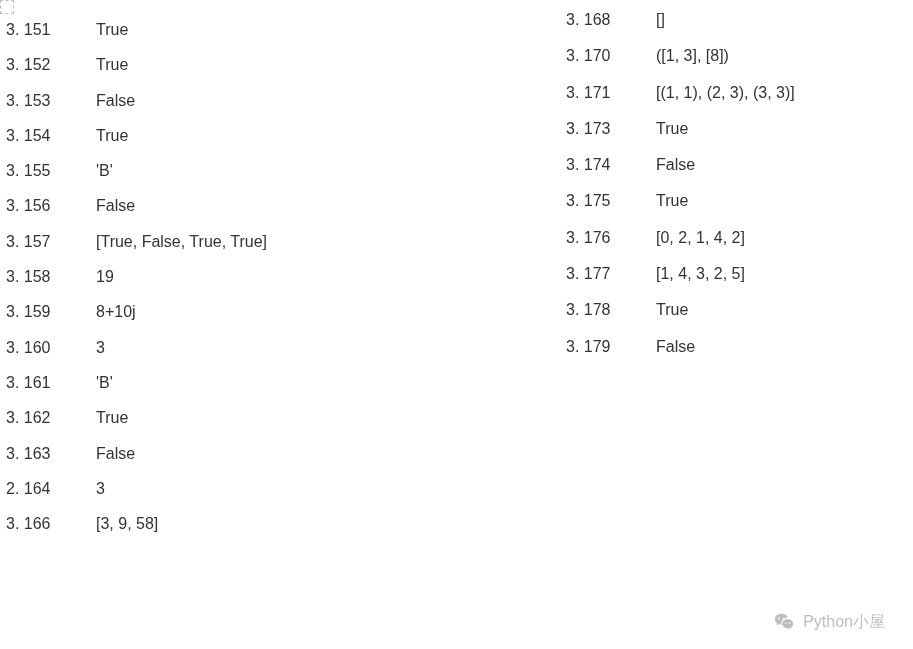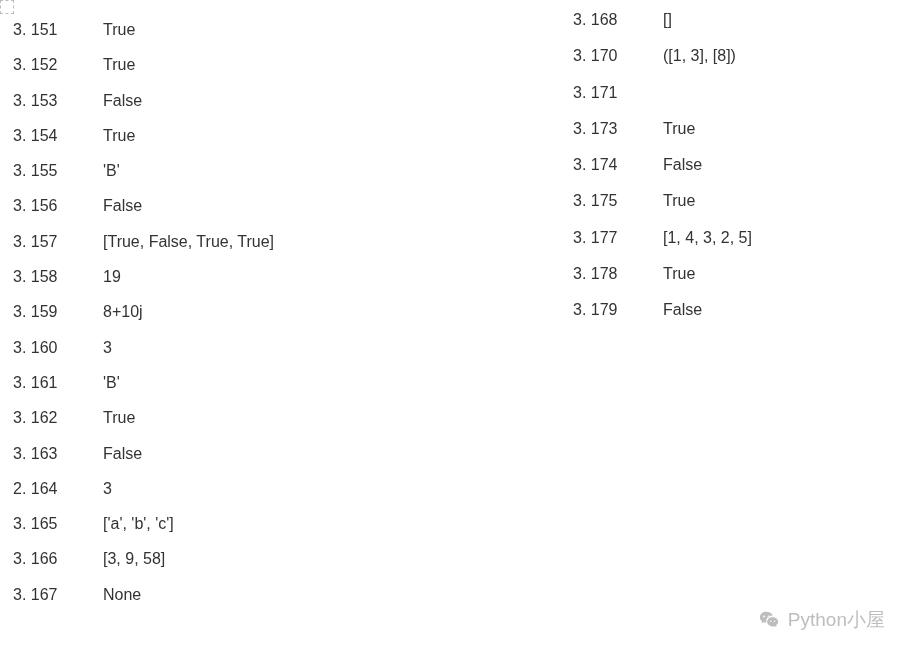--- a/index.html
+++ b/index.html
@@ -8,21 +8,21 @@
       height: 649px;
       background: #ffffff;
       font-family: "Segoe UI", "Microsoft YaHei", Arial, sans-serif;
       font-size: 16px;
       color: #333;
       position: relative;
       overflow: hidden;
     }
     .columns {
       display: flex;
-      padding: 10px 0 0 13px;
+      padding: 10px 0 0 6px;
     }
     .col {
       display: flex;
       flex-direction: column;
     }
     .col-left {
       width: 560px;
       padding-top: 10px;
     }
     .col-right {
@@ -56,21 +56,21 @@
       color: #888;
     }
     .wm-icon {
       width: 22px;
       height: 22px;
       display: inline-flex;
       align-items: center;
       justify-content: center;
     }
     .wm-text {
-      font-size: 19px;
+      font-size: 16px;
       color: #888;
       font-family: "Microsoft YaHei", sans-serif;
     }
     .corner-mark {
       position: absolute;
       left: 0px;
       top: 0px;
       width: 14px;
       height: 14px;
       border: 1px dashed #bbb;
@@ -134,56 +134,53 @@
       </div>
     <div class="row">
         <span class="num">3. 163</span>
         <span class="val">False</span>
       </div>
     <div class="row">
         <span class="num">2. 164</span>
         <span class="val">3</span>
       </div>
     <div class="row">
-        <span class="num">3. 165</span>
-        <span class="val">['a', 'b', 'c']</span>
-      </div>
-    <div class="row">
         <span class="num">3. 166</span>
         <span class="val">[3, 9, 58]</span>
       </div>
-    <div class="row">
-        <span class="num">3. 167</span>
-        <span class="val">None</span>
-      </div>
   </div>
 
   <div class="col col-right">
     <div class="row">
         <span class="num">3. 168</span>
         <span class="val">[]</span>
       </div>
     <div class="row">
         <span class="num">3. 170</span>
         <span class="val">([1, 3], [8])</span>
       </div>
     <div class="row">
         <span class="num">3. 171</span>
+        <span class="val">[(1, 1), (2, 3), (3, 3)]</span>
       </div>
     <div class="row">
         <span class="num">3. 173</span>
         <span class="val">True</span>
       </div>
     <div class="row">
         <span class="num">3. 174</span>
         <span class="val">False</span>
       </div>
     <div class="row">
         <span class="num">3. 175</span>
         <span class="val">True</span>
+      </div>
+    <div class="row">
+        <span class="num">3. 176</span>
+        <span class="val">[0, 2, 1, 4, 2]</span>
       </div>
     <div class="row">
         <span class="num">3. 177</span>
         <span class="val">[1, 4, 3, 2, 5]</span>
       </div>
     <div class="row">
         <span class="num">3. 178</span>
         <span class="val">True</span>
       </div>
     <div class="row">

